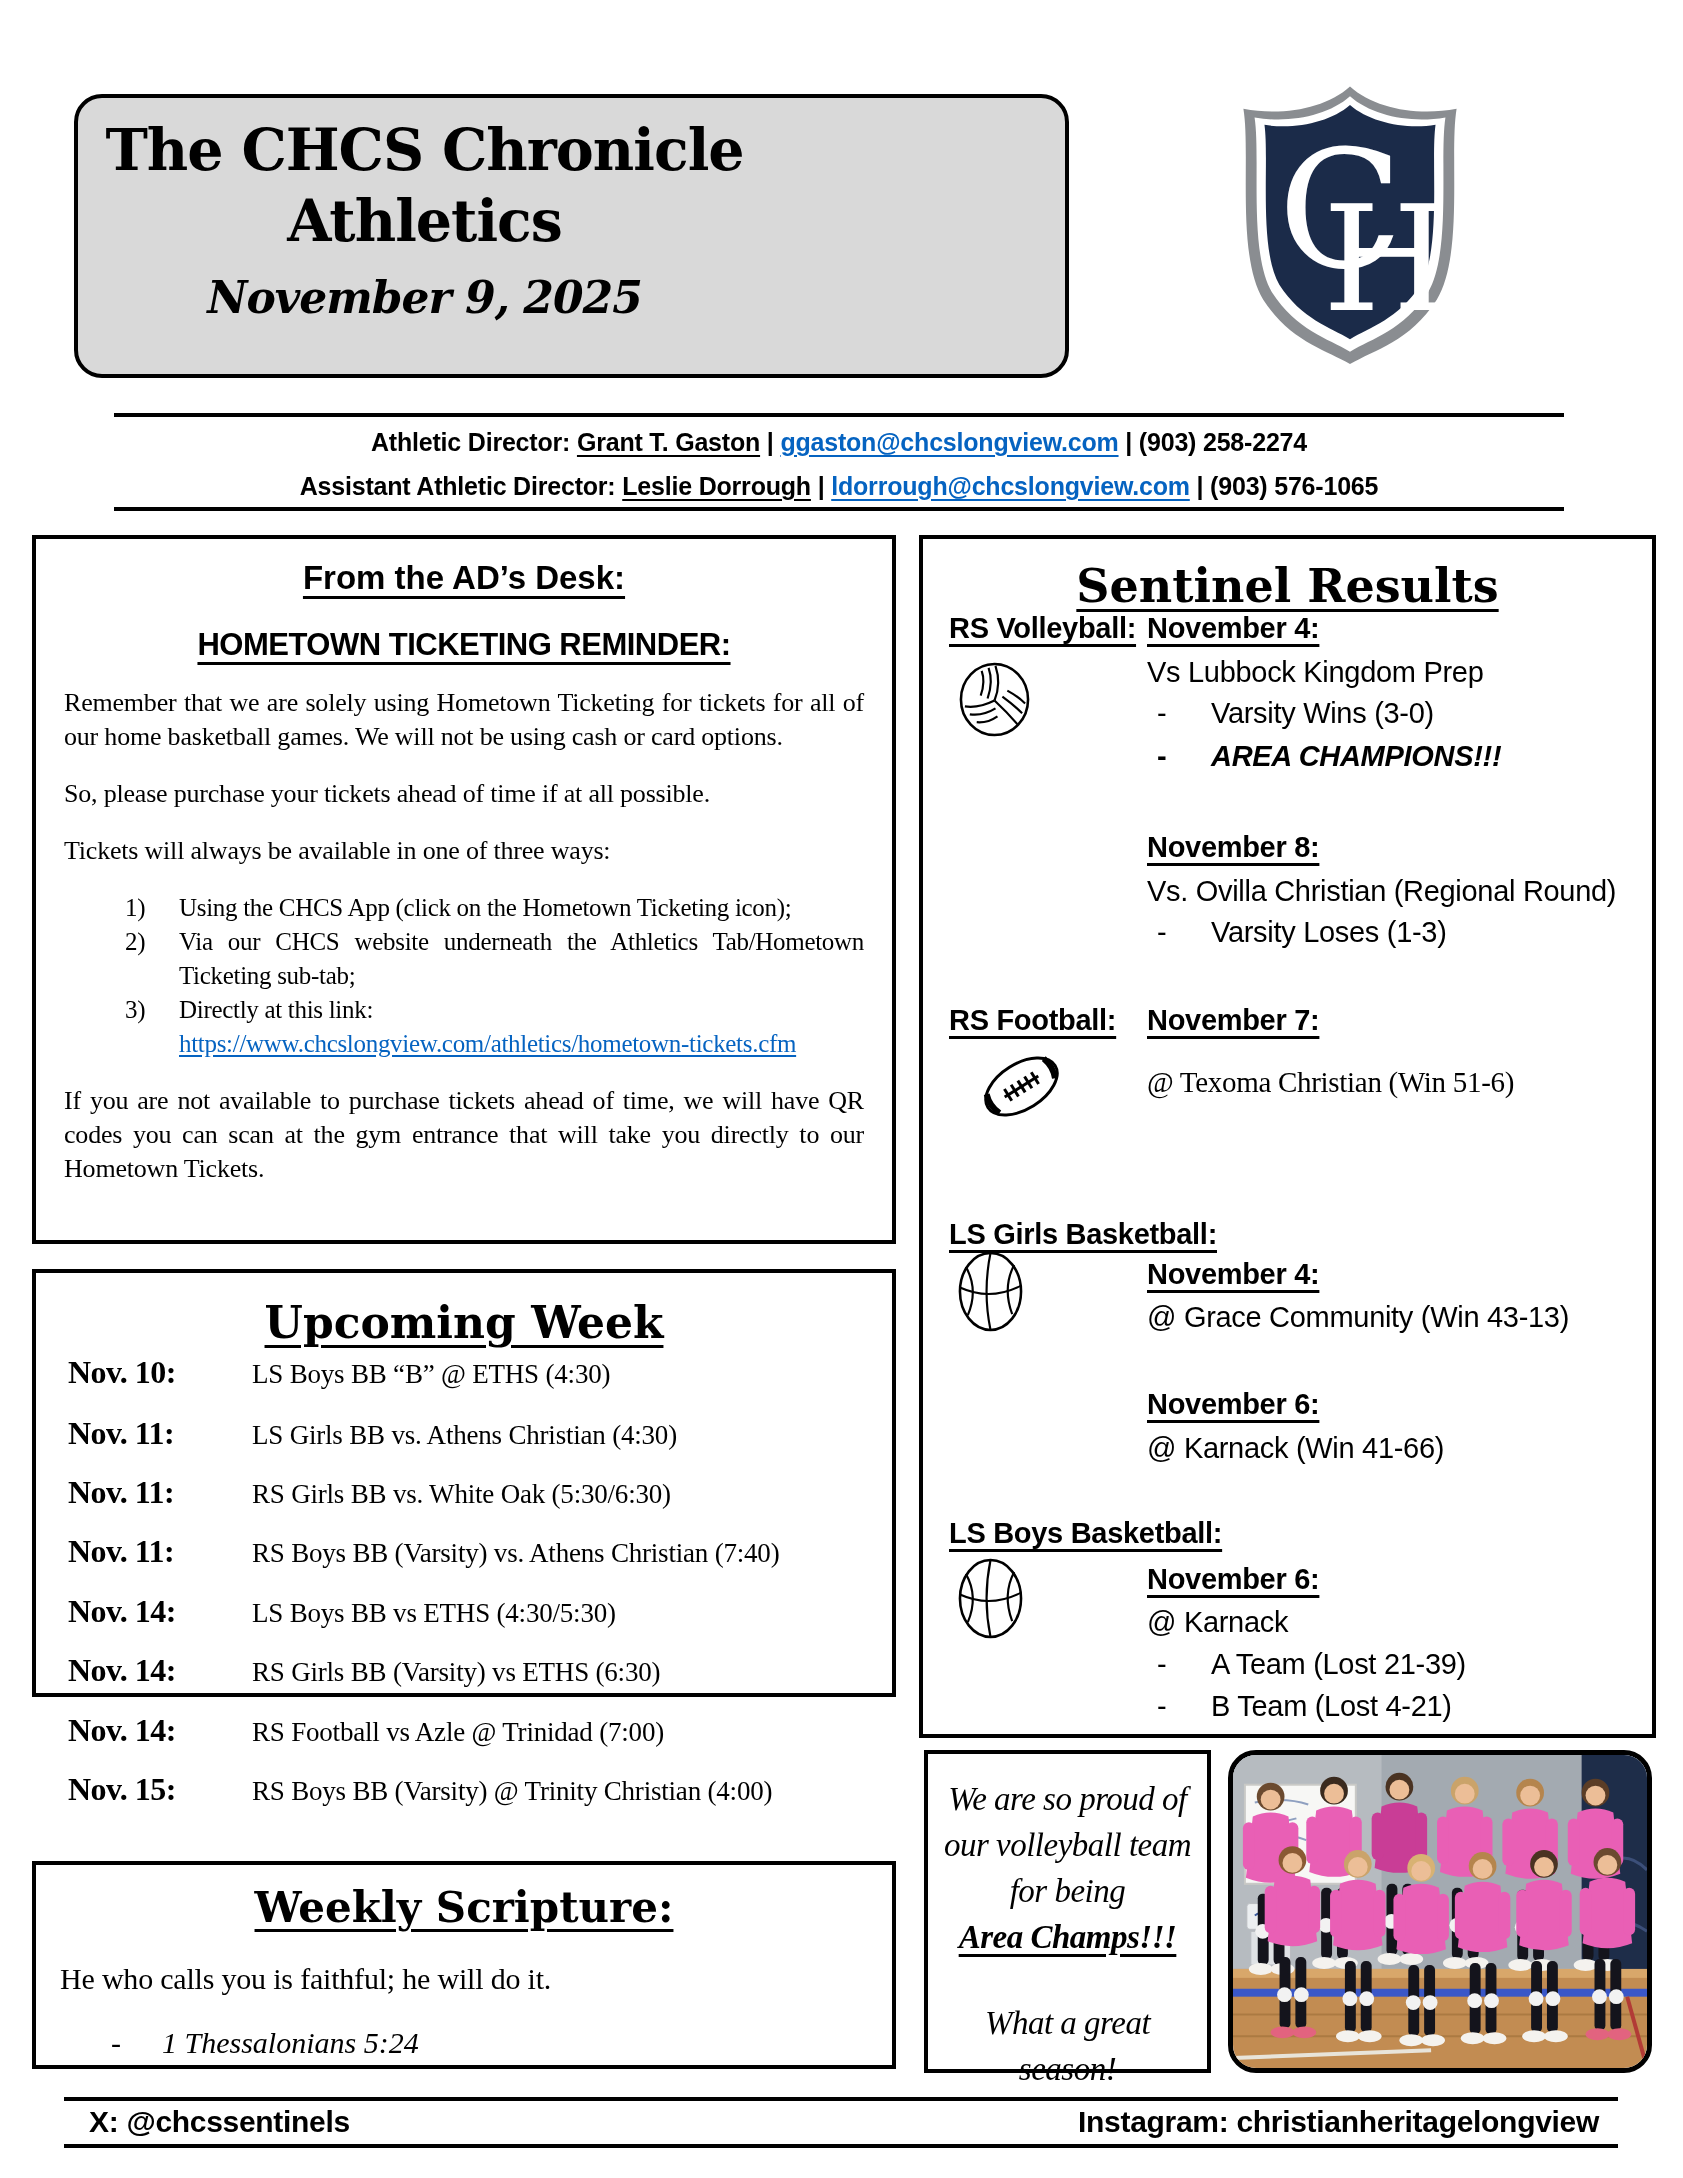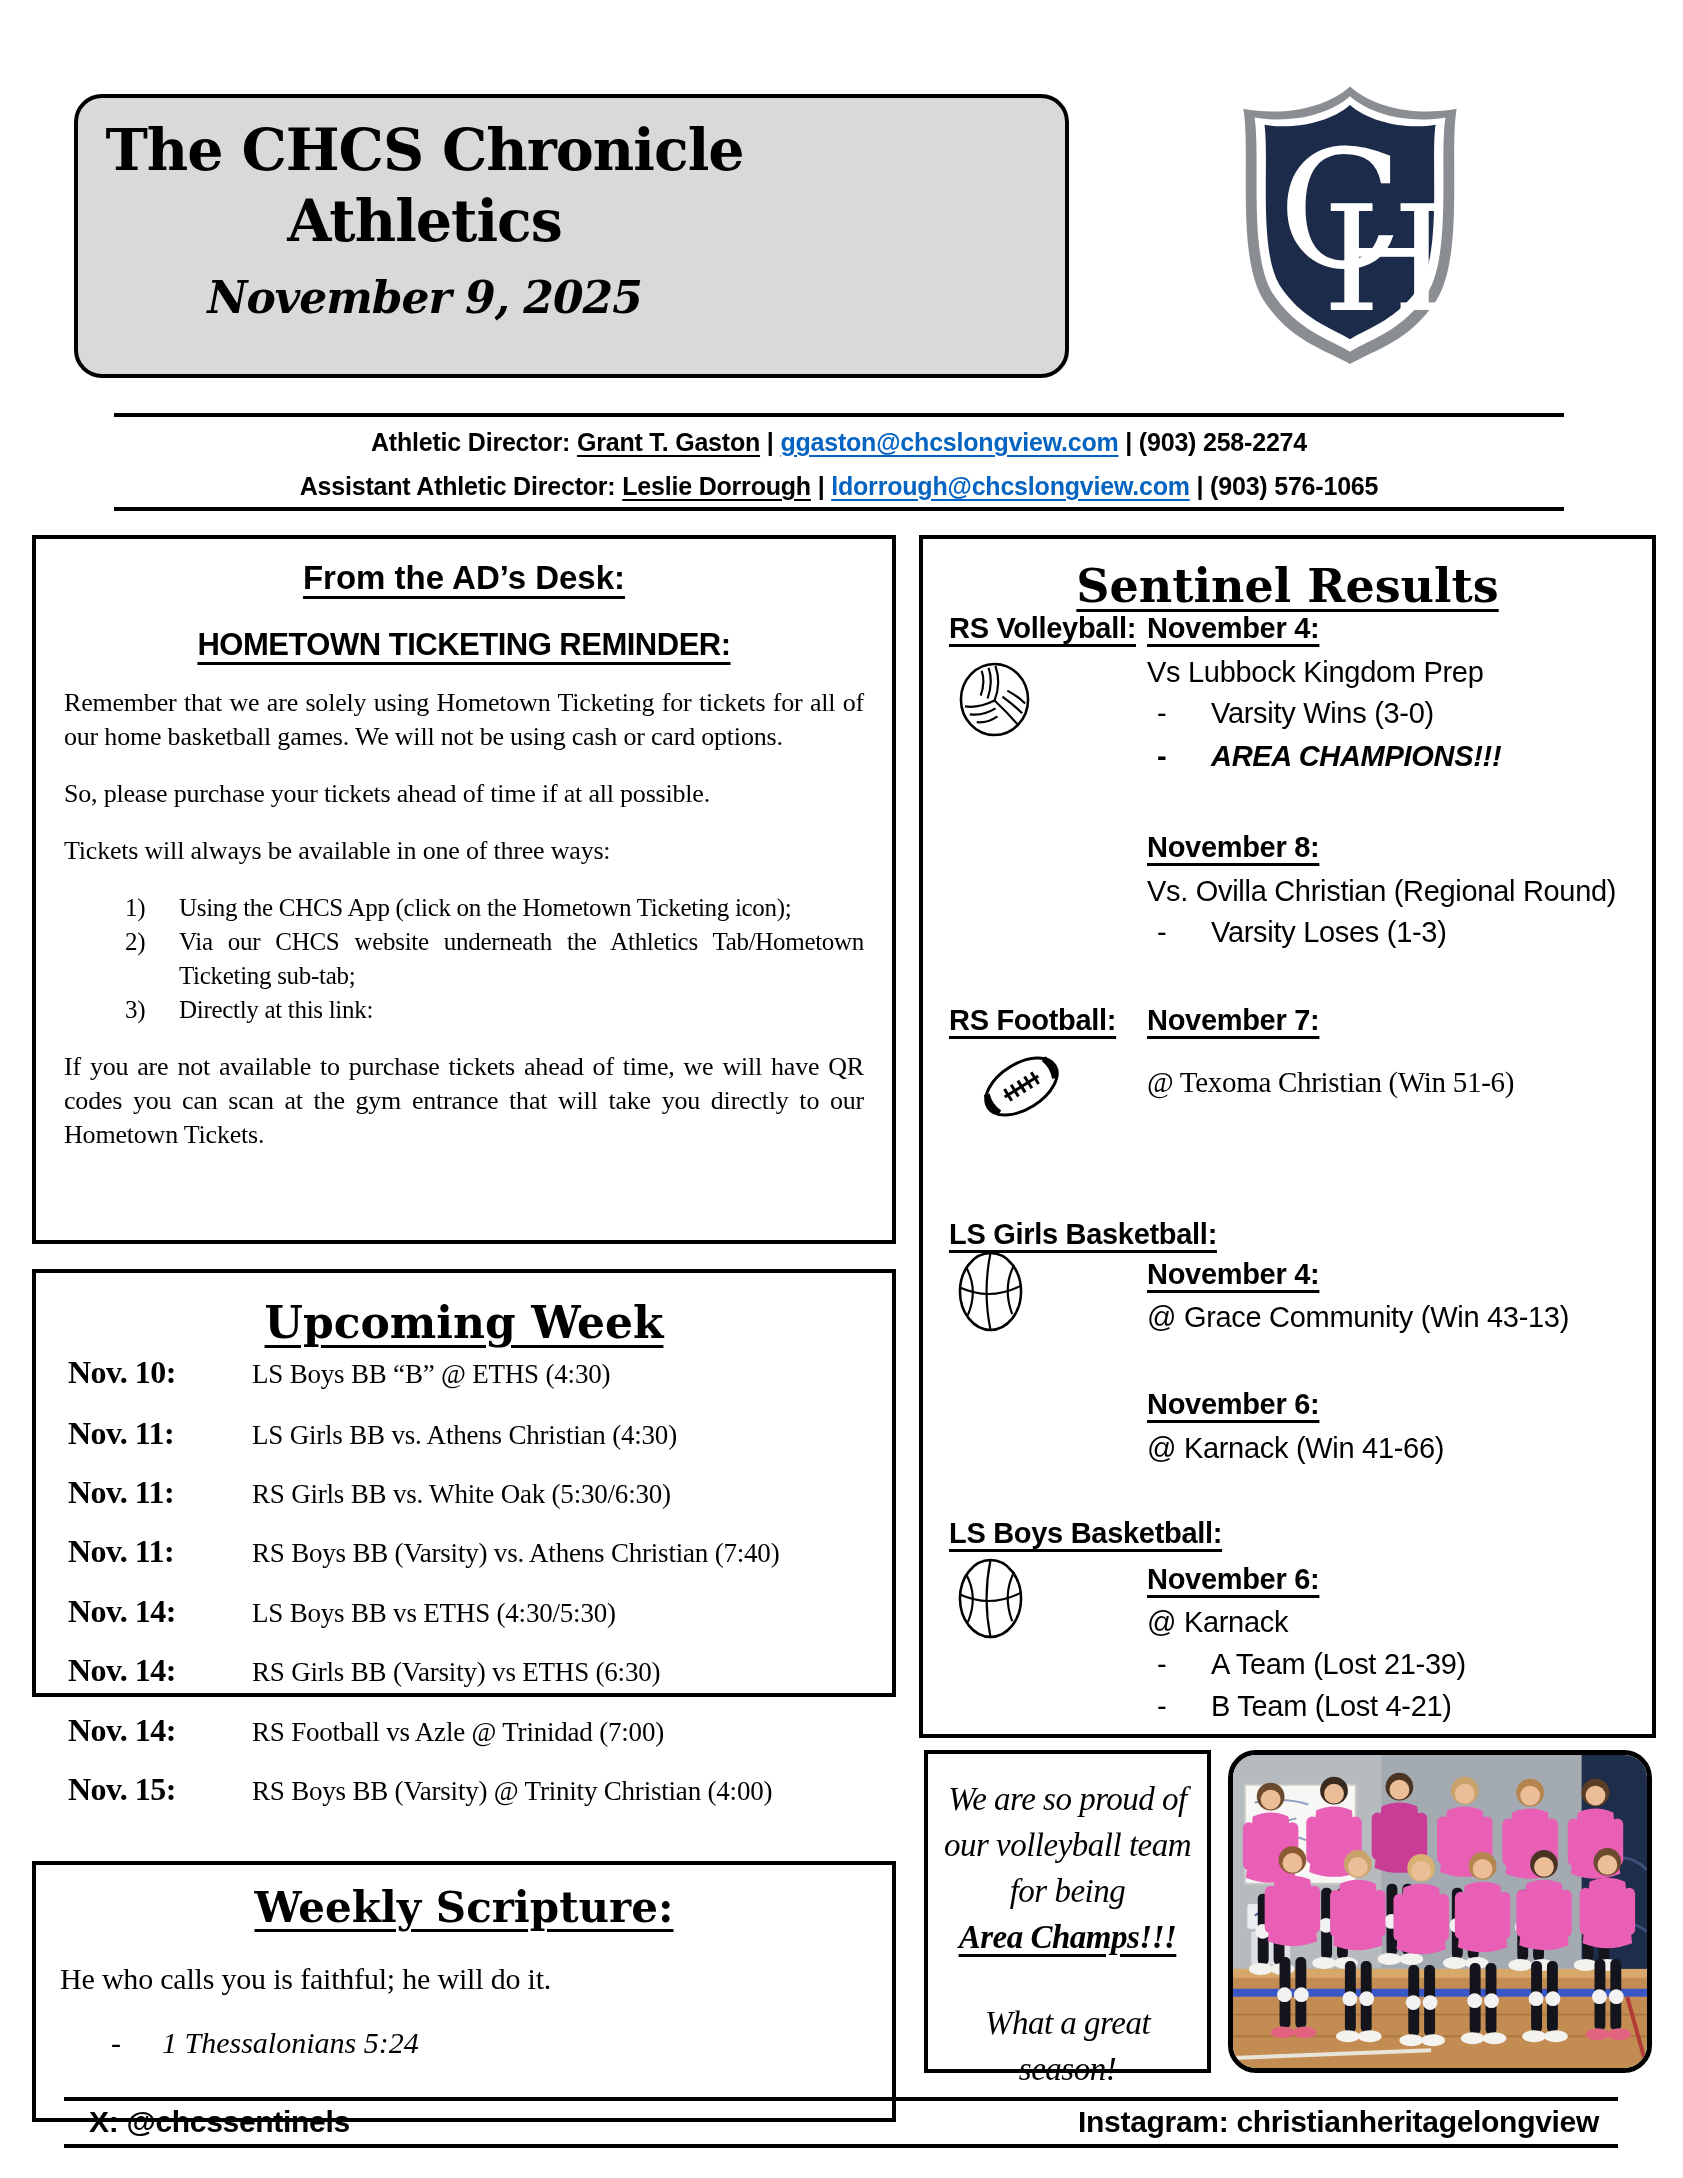--- a/index.html
+++ b/index.html
@@ -25,21 +25,21 @@
   
   #contact { left:114px; top:420px; width:1450px; text-align:center; font-size:25px; line-height:44px; font-weight:bold; letter-spacing:-0.2px; }
   #contact .name { text-decoration:underline; text-underline-offset:4px; }
   a.email { color:#0563c1; text-decoration:underline; text-underline-offset:4px; }
 
   
   .panel { position:absolute; border:4px solid #000; background:#fff; }
   #ad-box { left:32px; top:535px; width:864px; height:709px; padding:12px 28px 0 28px; }
   #sentinel-box { left:919px; top:535px; width:737px; height:1203px; }
   #upcoming-box { left:32px; top:1269px; width:864px; height:428px; }
-  #scripture-box { left:32px; top:1861px; width:864px; height:261px; padding:10px 24px 0 24px; }
+  #scripture-box { left:32px; top:1861px; width:864px; height:208px; padding:10px 24px 0 24px; }
   #caption-box { left:924px; top:1750px; width:287px; height:323px; padding:22px 12px 0 12px; }
   #photo-frame { left:1228px; top:1750px; width:424px; height:323px; border:5px solid #000; overflow:hidden; }
 
   
   .ad-h1 { font-size:33px; font-weight:bold; text-align:center; }
   .ad-h2 { font-size:31px; font-weight:bold; text-align:center; margin-top:30px; letter-spacing:-0.5px; }
   .ad-p { font-size:26px; line-height:34px; margin-top:23px; letter-spacing:-0.2px; }
   .just { text-align:justify; }
   .ad-list { margin-top:23px; margin-left:61px; font-size:25px; line-height:34px; letter-spacing:-0.3px; }
   .ad-li { display:grid; grid-template-columns:54px 1fr; }
@@ -138,20 +138,21 @@
       <span class="txt">Using the CHCS App (click on the Hometown Ticketing icon);</span>
     </div>
     <div class="ad-li just">
       <span class="num">2)</span>
       <span class="txt">Via our CHCS website underneath the Athletics Tab/Hometown Ticketing sub-tab;</span>
     </div>
     <div class="ad-li">
       <span class="num">3)</span>
       <span class="txt">
         <span>Directly at this link:</span><br>
+        <a class="ticket-link" href="#">https://www.chcslongview.com/athletics/hometown-tickets.cfm</a>
       </span>
     </div>
   </div>
   <p class="serif ad-p just">If you are not available to purchase tickets ahead of time, we will have QR codes you can scan at the gym entrance that will take you directly to our Hometown Tickets.</p>
 </div>
 
 <div id="sentinel-box" class="panel">
   <div id="sentinel-title" class="abs slab u">Sentinel Results</div>
 
   <div class="sr sr-label" style="left:26px; top:73px;">RS Volleyball:</div>

